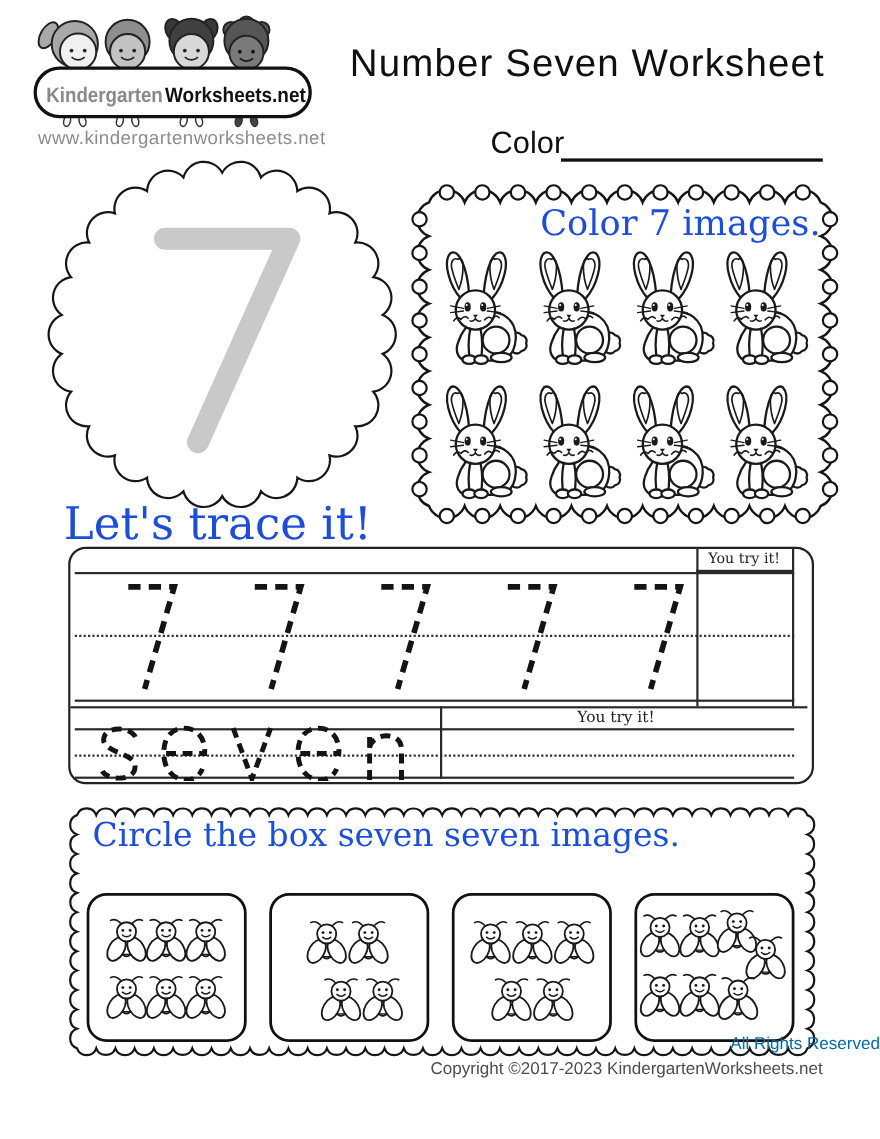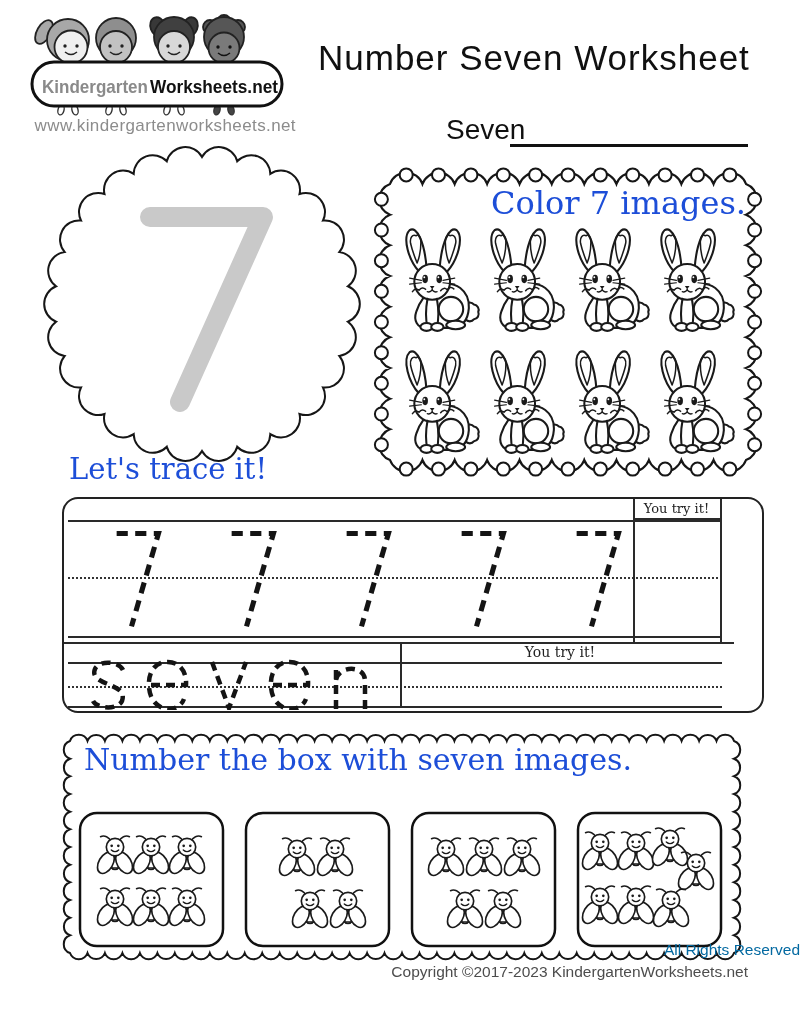--- a/index.html
+++ b/index.html
@@ -4,21 +4,21 @@
 <style>
   html,body{margin:0;padding:0;background:#fff;}
   .page{position:relative;width:800px;height:1035px;background:#fff;overflow:hidden;
         font-family:"Liberation Sans",sans-serif;}
   .abs{position:absolute;}
   .serif{font-family:"DejaVu Serif",serif;color:#1d4ed8;}
   .sans{font-family:"Liberation Sans",sans-serif;color:#101010;text-align:right;}
   .solid-line{height:2px;background:#2a2a2a;}
   .dotted-line{height:0;border-top:2px dotted #333;}
   .vline{width:2px;background:#2a2a2a;}
-  .trace-box{border:2px solid #222;border-radius:16px;background:#fff;padding-left:24px;}
+  .trace-box{border:2px solid #222;border-radius:16px;background:#fff;}
   .try-label{font-family:"DejaVu Serif",serif;font-size:13px;color:#222;text-align:center;}
   .center{text-align:right;}
   svg{display:block;}
 </style>
 </head>
 <body>
 
 <svg width="0" height="0" style="position:absolute">
   <defs>
     <symbol id="bunny" viewBox="0 0 100 120">
@@ -120,21 +120,21 @@
     </g>
     <rect x="4" y="52" width="250" height="44" rx="22" fill="#fff" stroke="#111" stroke-width="3"></rect>
     <text x="14" y="83" textLength="106" lengthAdjust="spacingAndGlyphs" font-family="Liberation Sans, sans-serif" font-size="19" font-weight="bold" fill="#8a8a8a">Kindergarten</text>
     <text x="122" y="83" textLength="128" lengthAdjust="spacingAndGlyphs" font-family="Liberation Sans, sans-serif" font-size="19" font-weight="bold" fill="#111">Worksheets.net</text>
   </svg>
 
   <div class="abs sans center" style="left:30px;top:116px;width:266px;font-size:17px;color:#8c8c8c;letter-spacing:.4px">www.kindergartenworksheets.net</div>
 
   <div class="abs sans" style="left:318px;top:38px;font-size:35px;letter-spacing:1px">Number Seven Worksheet</div>
 
-  <div class="abs sans" style="left:446px;top:114px;font-size:28px">Seven</div>
+  <div class="abs sans" style="left:446px;top:114px;font-size:28px">Color</div>
   <div class="abs" style="left:510px;top:144px;width:238px;height:2.5px;background:#111"></div>
 
   <svg class="abs" style="left:28px;top:130px" width="348" height="348" viewBox="0 0 348 348">
     <path id="flower-path" fill="#fff" stroke="#161616" stroke-width="2" d="M174.0,27.0 A19.1,19.1 0 0 1 209.2,31.3 A19.1,19.1 0 0 1 242.3,43.8 A19.1,19.1 0 0 1 271.5,64.0 A19.1,19.1 0 0 1 295.0,90.5 A19.1,19.1 0 0 1 311.4,121.9 A19.1,19.1 0 0 1 319.9,156.3 A19.1,19.1 0 0 1 319.9,191.7 A19.1,19.1 0 0 1 311.4,226.1 A19.1,19.1 0 0 1 295.0,257.5 A19.1,19.1 0 0 1 271.5,284.0 A19.1,19.1 0 0 1 242.3,304.2 A19.1,19.1 0 0 1 209.2,316.7 A19.1,19.1 0 0 1 174.0,321.0 A19.1,19.1 0 0 1 138.8,316.7 A19.1,19.1 0 0 1 105.7,304.2 A19.1,19.1 0 0 1 76.5,284.0 A19.1,19.1 0 0 1 53.0,257.5 A19.1,19.1 0 0 1 36.6,226.1 A19.1,19.1 0 0 1 28.1,191.7 A19.1,19.1 0 0 1 28.1,156.3 A19.1,19.1 0 0 1 36.6,121.9 A19.1,19.1 0 0 1 53.0,90.5 A19.1,19.1 0 0 1 76.5,64.0 A19.1,19.1 0 0 1 105.7,43.8 A19.1,19.1 0 0 1 138.8,31.3 A19.1,19.1 0 0 1 174.0,27.0 Z"></path>
     <path d="M122,87 L235,87 L152,272" fill="none" stroke="#c9c9c9" stroke-width="20" stroke-linecap="round" stroke-linejoin="round"></path>
   </svg>
 
   <svg class="abs" style="left:372px;top:164px" width="392" height="318" viewBox="0 0 392 318">
     <path id="bunny-border-path" fill="#fff" stroke="#161616" stroke-width="2.2" d="M18,20 A17.2,17.2 0 0 1 50.4,20 A17.2,17.2 0 0 1 82.7,20 A17.2,17.2 0 0 1 115.1,20 A17.2,17.2 0 0 1 147.5,20 A17.2,17.2 0 0 1 179.8,20 A17.2,17.2 0 0 1 212.2,20 A17.2,17.2 0 0 1 244.5,20 A17.2,17.2 0 0 1 276.9,20 A17.2,17.2 0 0 1 309.3,20 A17.2,17.2 0 0 1 341.6,20 A17.2,17.2 0 0 1 374.0,20 A16.3,16.3 0 0 1 374,50.7 A16.3,16.3 0 0 1 374,81.3 A16.3,16.3 0 0 1 374,112.0 A16.3,16.3 0 0 1 374,142.7 A16.3,16.3 0 0 1 374,173.3 A16.3,16.3 0 0 1 374,204.0 A16.3,16.3 0 0 1 374,234.7 A16.3,16.3 0 0 1 374,265.3 A16.3,16.3 0 0 1 374,296.0 A17.2,17.2 0 0 1 341.6,296 A17.2,17.2 0 0 1 309.3,296 A17.2,17.2 0 0 1 276.9,296 A17.2,17.2 0 0 1 244.5,296 A17.2,17.2 0 0 1 212.2,296 A17.2,17.2 0 0 1 179.8,296 A17.2,17.2 0 0 1 147.5,296 A17.2,17.2 0 0 1 115.1,296 A17.2,17.2 0 0 1 82.7,296 A17.2,17.2 0 0 1 50.4,296 A17.2,17.2 0 0 1 18.0,296 A16.3,16.3 0 0 1 18,265.3 A16.3,16.3 0 0 1 18,234.7 A16.3,16.3 0 0 1 18,204.0 A16.3,16.3 0 0 1 18,173.3 A16.3,16.3 0 0 1 18,142.7 A16.3,16.3 0 0 1 18,112.0 A16.3,16.3 0 0 1 18,81.3 A16.3,16.3 0 0 1 18,50.7 A16.3,16.3 0 0 1 18,20.0 Z"></path>
     <g id="bunny-border-circles" fill="#fff" stroke="#161616" stroke-width="2">
@@ -185,21 +185,21 @@
         <use href="#bunny" x="186" y="58" width="94" height="114"></use>
         <use href="#bunny" x="271" y="58" width="94" height="114"></use>
         <use href="#bunny" x="16" y="180" width="94" height="114"></use>
         <use href="#bunny" x="101" y="180" width="94" height="114"></use>
         <use href="#bunny" x="186" y="180" width="94" height="114"></use>
         <use href="#bunny" x="271" y="180" width="94" height="114"></use>
       </g>
   </svg>
   <div class="abs serif center" style="left:390px;top:184px;width:356px;font-size:32px">Color 7 images.</div>
 
-  <div class="abs serif" style="left:69px;top:452px;font-size:29px">Let's trace it!</div>
+  <div class="abs serif" style="left:58px;top:452px;font-size:41px">Let's trace it!</div>
 
   <div class="abs trace-box" style="left:62px;top:497px;width:674px;height:212px">
     <div class="abs solid-line" style="left:4px;top:21px;width:654px"></div>
     <div class="abs dotted-line" style="left:4px;top:78px;width:654px"></div>
     <div class="abs solid-line" style="left:4px;top:137px;width:654px"></div>
     <div class="abs solid-line" style="left:0;top:143px;width:670px"></div>
     <div class="abs solid-line" style="left:4px;top:163px;width:654px"></div>
     <div class="abs dotted-line" style="left:4px;top:187px;width:654px"></div>
     <div class="abs solid-line" style="left:4px;top:207px;width:654px"></div>
     <div class="abs vline" style="left:569px;top:0;height:143px"></div>
@@ -220,21 +220,21 @@
         <path d="M5,27 L40,27 C41,12 32,3 20,4 C8,5 2,15 3,29 C4,44 14,52 25,51 C32,50 36,46 38,41" transform="translate(60,0)" fill="none" stroke="#141414" stroke-width="4.5" stroke-dasharray="9 6"></path>
         <path d="M4,4 L21,50 L38,4" transform="translate(122,0)" fill="none" stroke="#141414" stroke-width="4.5" stroke-dasharray="9 6"></path>
         <path d="M5,27 L40,27 C41,12 32,3 20,4 C8,5 2,15 3,29 C4,44 14,52 25,51 C32,50 36,46 38,41" transform="translate(182,0)" fill="none" stroke="#141414" stroke-width="4.5" stroke-dasharray="9 6"></path>
         <path d="M6,51 L6,7 M6,22 C8,8 35,6 35,23 L35,51" transform="translate(244,0)" fill="none" stroke="#141414" stroke-width="4.5" stroke-dasharray="9 6"></path>
       </svg>
   </div>
 
   <svg class="abs" style="left:56px;top:727px" width="692" height="240" viewBox="0 0 692 240">
     <path id="circle-border-path" fill="#fff" stroke="#161616" stroke-width="2" d="M14,14 A9.3,9.3 0 0 1 31.5,14 A9.3,9.3 0 0 1 48.9,14 A9.3,9.3 0 0 1 66.4,14 A9.3,9.3 0 0 1 83.9,14 A9.3,9.3 0 0 1 101.4,14 A9.3,9.3 0 0 1 118.8,14 A9.3,9.3 0 0 1 136.3,14 A9.3,9.3 0 0 1 153.8,14 A9.3,9.3 0 0 1 171.3,14 A9.3,9.3 0 0 1 188.7,14 A9.3,9.3 0 0 1 206.2,14 A9.3,9.3 0 0 1 223.7,14 A9.3,9.3 0 0 1 241.2,14 A9.3,9.3 0 0 1 258.6,14 A9.3,9.3 0 0 1 276.1,14 A9.3,9.3 0 0 1 293.6,14 A9.3,9.3 0 0 1 311.1,14 A9.3,9.3 0 0 1 328.5,14 A9.3,9.3 0 0 1 346.0,14 A9.3,9.3 0 0 1 363.5,14 A9.3,9.3 0 0 1 380.9,14 A9.3,9.3 0 0 1 398.4,14 A9.3,9.3 0 0 1 415.9,14 A9.3,9.3 0 0 1 433.4,14 A9.3,9.3 0 0 1 450.8,14 A9.3,9.3 0 0 1 468.3,14 A9.3,9.3 0 0 1 485.8,14 A9.3,9.3 0 0 1 503.3,14 A9.3,9.3 0 0 1 520.7,14 A9.3,9.3 0 0 1 538.2,14 A9.3,9.3 0 0 1 555.7,14 A9.3,9.3 0 0 1 573.2,14 A9.3,9.3 0 0 1 590.6,14 A9.3,9.3 0 0 1 608.1,14 A9.3,9.3 0 0 1 625.6,14 A9.3,9.3 0 0 1 643.1,14 A9.3,9.3 0 0 1 660.5,14 A9.3,9.3 0 0 1 678.0,14 A9.4,9.4 0 0 1 678,31.7 A9.4,9.4 0 0 1 678,49.3 A9.4,9.4 0 0 1 678,67.0 A9.4,9.4 0 0 1 678,84.7 A9.4,9.4 0 0 1 678,102.3 A9.4,9.4 0 0 1 678,120.0 A9.4,9.4 0 0 1 678,137.7 A9.4,9.4 0 0 1 678,155.3 A9.4,9.4 0 0 1 678,173.0 A9.4,9.4 0 0 1 678,190.7 A9.4,9.4 0 0 1 678,208.3 A9.4,9.4 0 0 1 678,226.0 A9.3,9.3 0 0 1 660.5,226 A9.3,9.3 0 0 1 643.1,226 A9.3,9.3 0 0 1 625.6,226 A9.3,9.3 0 0 1 608.1,226 A9.3,9.3 0 0 1 590.6,226 A9.3,9.3 0 0 1 573.2,226 A9.3,9.3 0 0 1 555.7,226 A9.3,9.3 0 0 1 538.2,226 A9.3,9.3 0 0 1 520.7,226 A9.3,9.3 0 0 1 503.3,226 A9.3,9.3 0 0 1 485.8,226 A9.3,9.3 0 0 1 468.3,226 A9.3,9.3 0 0 1 450.8,226 A9.3,9.3 0 0 1 433.4,226 A9.3,9.3 0 0 1 415.9,226 A9.3,9.3 0 0 1 398.4,226 A9.3,9.3 0 0 1 380.9,226 A9.3,9.3 0 0 1 363.5,226 A9.3,9.3 0 0 1 346.0,226 A9.3,9.3 0 0 1 328.5,226 A9.3,9.3 0 0 1 311.1,226 A9.3,9.3 0 0 1 293.6,226 A9.3,9.3 0 0 1 276.1,226 A9.3,9.3 0 0 1 258.6,226 A9.3,9.3 0 0 1 241.2,226 A9.3,9.3 0 0 1 223.7,226 A9.3,9.3 0 0 1 206.2,226 A9.3,9.3 0 0 1 188.7,226 A9.3,9.3 0 0 1 171.3,226 A9.3,9.3 0 0 1 153.8,226 A9.3,9.3 0 0 1 136.3,226 A9.3,9.3 0 0 1 118.8,226 A9.3,9.3 0 0 1 101.4,226 A9.3,9.3 0 0 1 83.9,226 A9.3,9.3 0 0 1 66.4,226 A9.3,9.3 0 0 1 48.9,226 A9.3,9.3 0 0 1 31.5,226 A9.3,9.3 0 0 1 14.0,226 A9.4,9.4 0 0 1 14,208.3 A9.4,9.4 0 0 1 14,190.7 A9.4,9.4 0 0 1 14,173.0 A9.4,9.4 0 0 1 14,155.3 A9.4,9.4 0 0 1 14,137.7 A9.4,9.4 0 0 1 14,120.0 A9.4,9.4 0 0 1 14,102.3 A9.4,9.4 0 0 1 14,84.7 A9.4,9.4 0 0 1 14,67.0 A9.4,9.4 0 0 1 14,49.3 A9.4,9.4 0 0 1 14,31.7 A9.4,9.4 0 0 1 14,14.0 Z"></path>
   </svg>
-  <div class="abs serif" style="left:84px;top:742px;font-size:30px">Number the box with seven images.</div>
+  <div class="abs serif" style="left:84px;top:742px;font-size:30px">Circle the box seven seven images.</div>
   <div id="bee-boxes" class="abs" style="left:0;top:0">
       <svg width="147" height="137" viewBox="0 0 147 137" style="position: absolute; left: 78px; top: 811px;">
         <rect x="2" y="2" width="143" height="133" rx="17" fill="#fff" stroke="#111" stroke-width="2.5"></rect>
         <use href="#bee" x="17" y="22" width="40" height="48"></use>
         <use href="#bee" x="53" y="22" width="40" height="48"></use>
         <use href="#bee" x="89" y="22" width="40" height="48"></use>
         <use href="#bee" x="17" y="74" width="40" height="48"></use>
         <use href="#bee" x="53" y="74" width="40" height="48"></use>
         <use href="#bee" x="89" y="74" width="40" height="48"></use>
       </svg>

